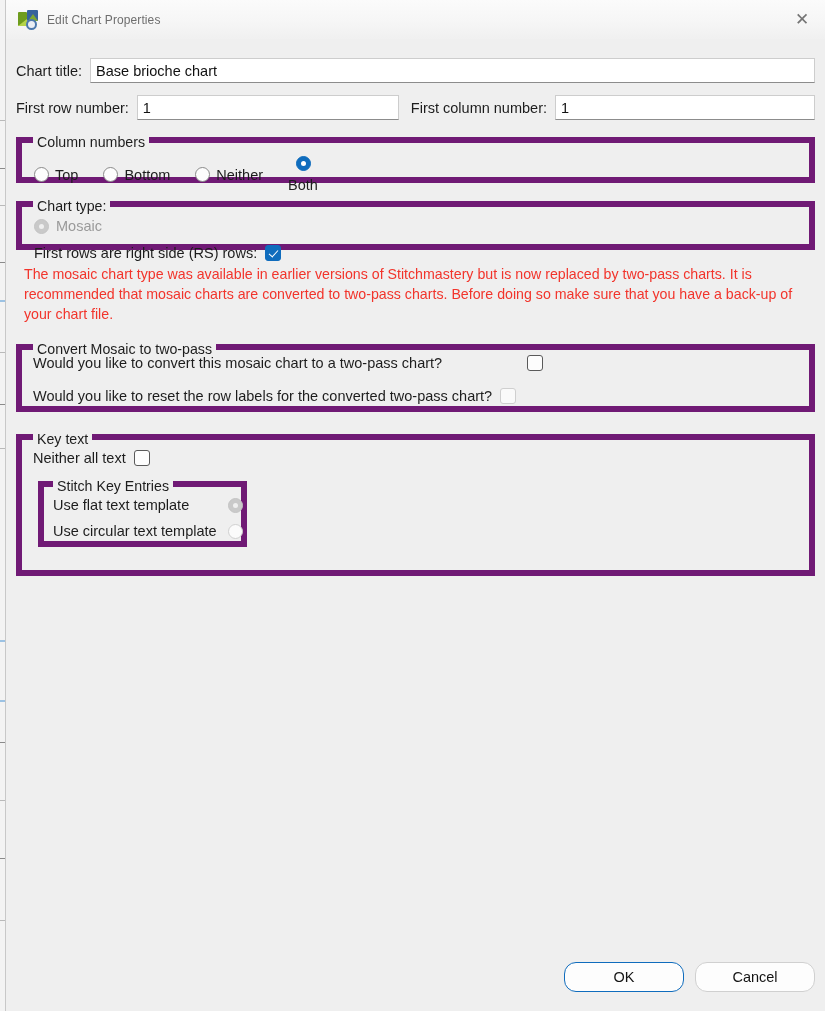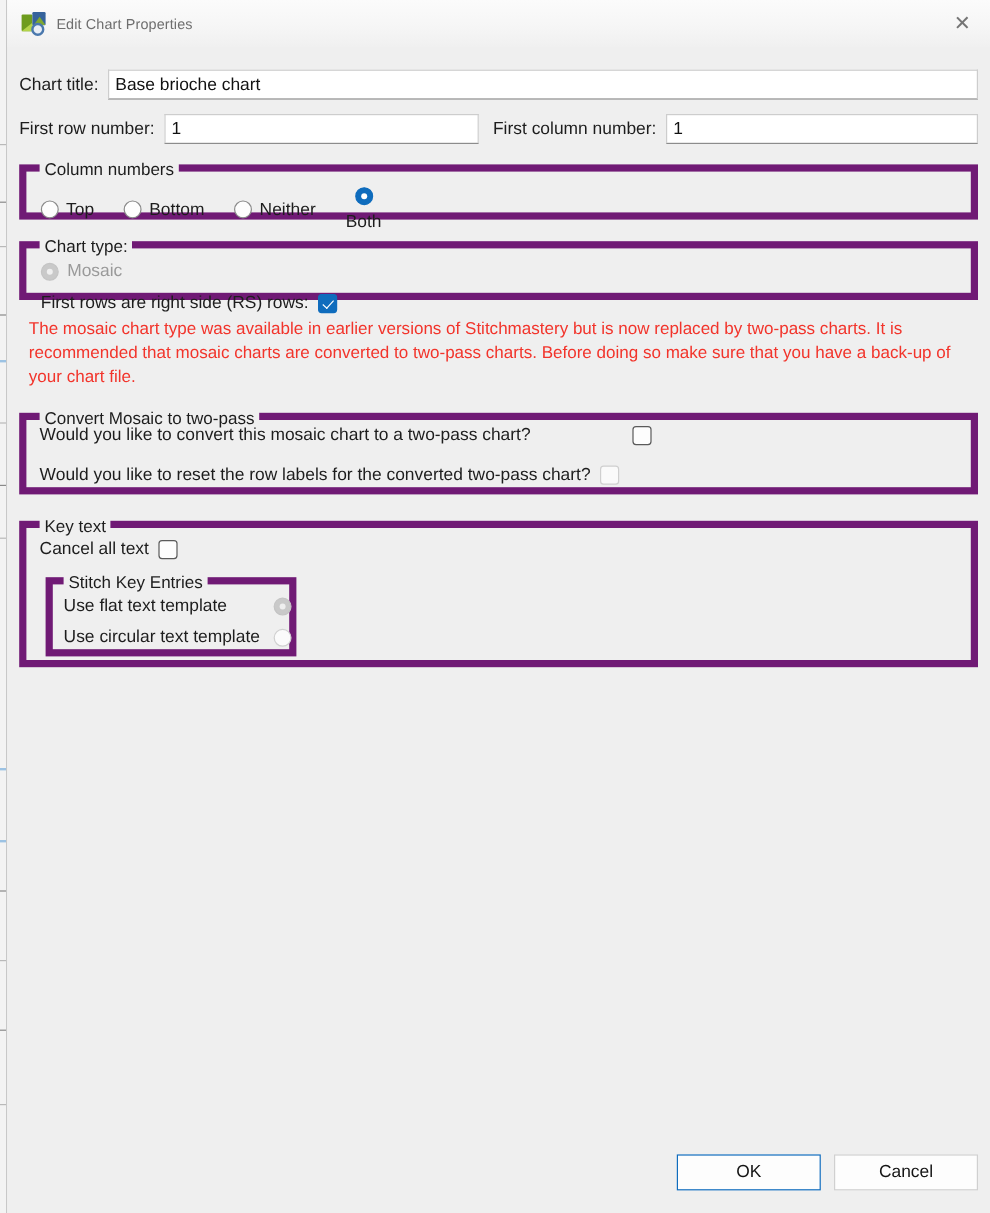--- a/index.html
+++ b/index.html
@@ -140,21 +140,21 @@
   #footer {
     position: absolute; right: 10px; bottom: 19px;
     display: flex; gap: 11px;
   }
   .btn {
     font-family: "Liberation Sans", sans-serif;
     font-size: 14.5px; color: #141414;
     height: 30px; width: 120px;
     background: #fdfdfd;
     border: 1px solid #d0d0d0;
-    border-radius: 0;
+    border-radius: 12px;
     display: flex; align-items: center; justify-content: center;
   }
   .btn.default { border: 1.6px solid #0f6cbd; }
 </style>
 </head>
 <body>
 
 <div id="bg-sliver">
   <div class="tick" style="top:120px"></div>
   <div class="tick dark" style="top:168px"></div>
@@ -239,24 +239,24 @@
       <div class="row" style="position:absolute; left:11px; top:5px; width:510px;text-align:right;">
         <span class="lbl">Would you like to convert this mosaic chart to a two-pass chart?</span>
         <span class="cbox" style="margin-left:auto;"></span>
       </div>
       <div class="row" style="position:absolute; left:11px; top:38px; gap:8px;">
         <span class="lbl">Would you like to reset the row labels for the converted two-pass chart?</span>
         <span class="cbox disabled"></span>
       </div>
     </div>
 
-    <div class="groupbox" style="height:122px; margin-top:22px;">
+    <div class="groupbox" style="height:142px; margin-top:22px;">
       <span class="legend">Key text</span>
       <div class="row" style="position:absolute; left:11px; top:10px; gap:8px;">
-        <span class="lbl">Cancel all text</span>
+        <span class="lbl">Neither all text</span>
         <span class="cbox"></span>
       </div>
 
       <div class="groupbox" style="position:absolute; left:16px; top:41px; width:209px; height:66px; margin:0; background:#efefef;">
         <span class="legend" style="left:9px;">Stitch Key Entries</span>
         <div class="row" style="position:absolute; left:9px; top:10px; width:190px;">
           <span class="lbl">Use flat text template</span>
           <span class="radio checked disabled" style="margin-left:auto;"></span>
         </div>
         <div class="row" style="position:absolute; left:9px; top:36px; width:190px;">

